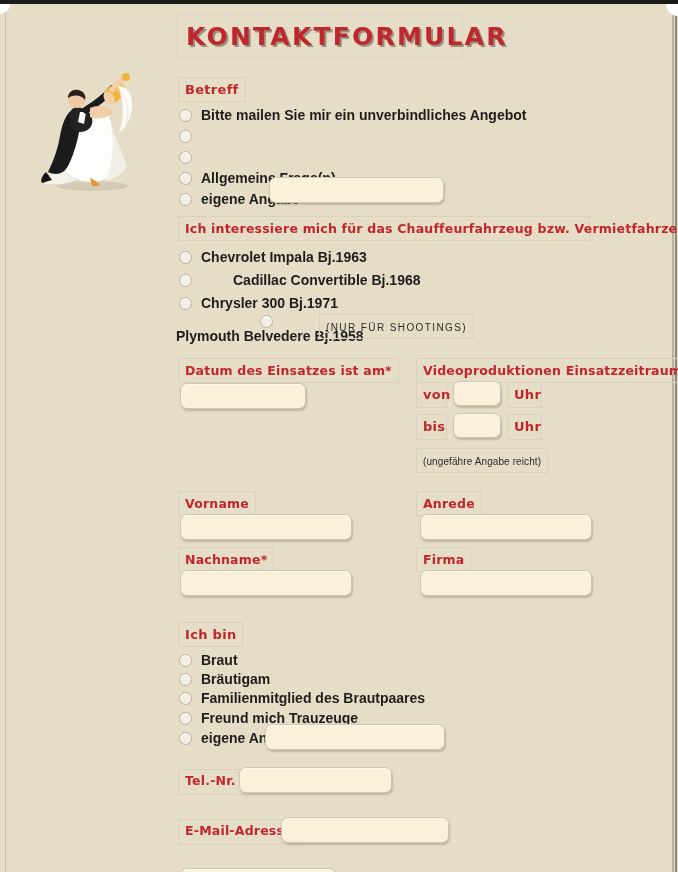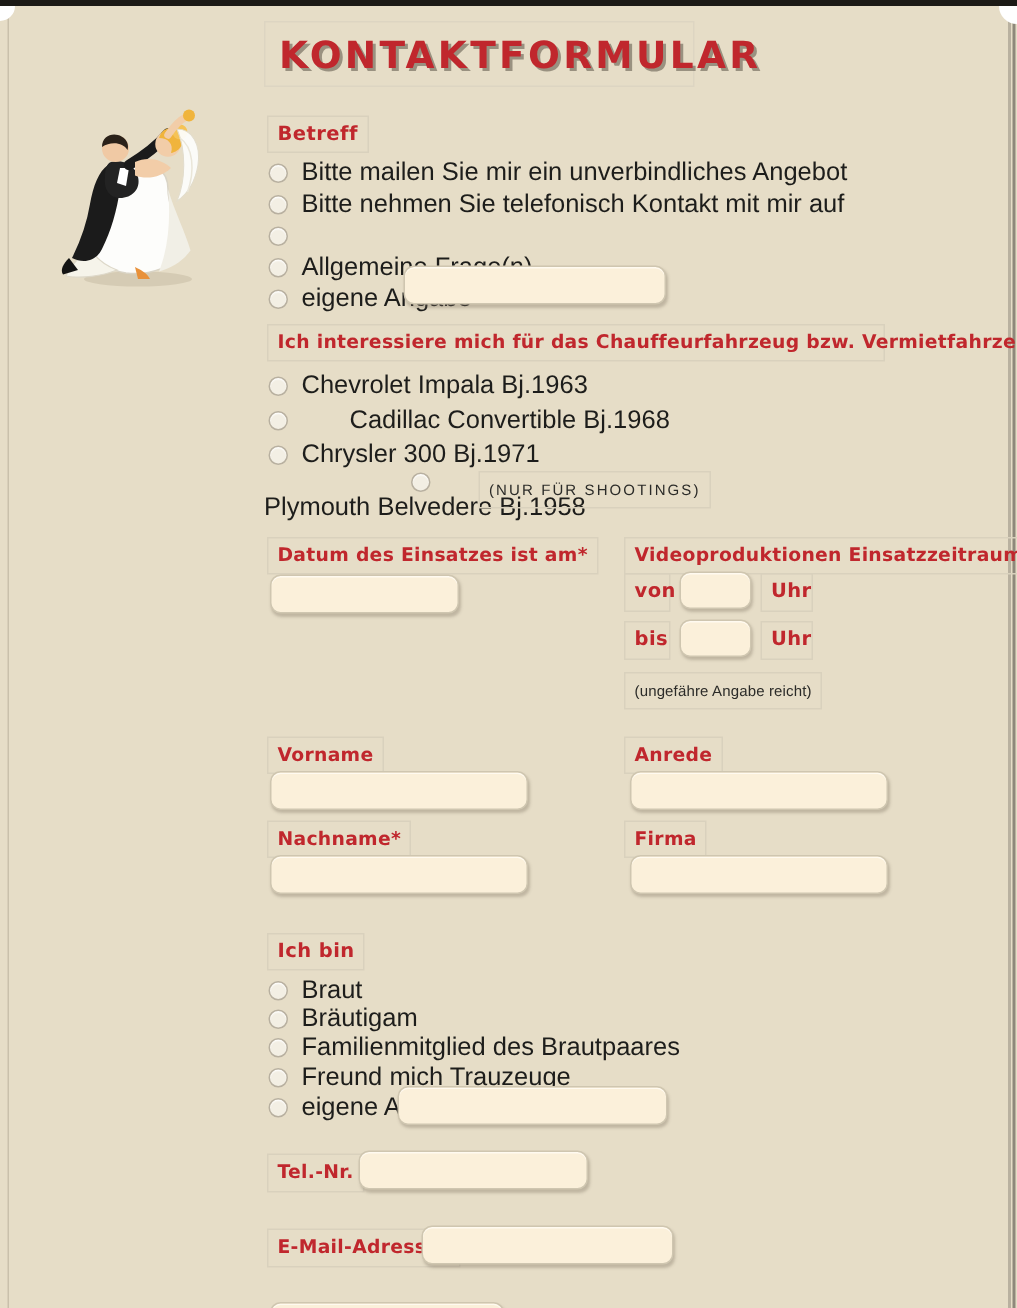--- a/index.html
+++ b/index.html
@@ -149,23 +149,24 @@
     border-radius: 50%;
     border: 1px solid #b8b0a0;
     background: #f3efe4;
     box-shadow: inset 0 1px 1px rgba(255,255,255,0.9);
     flex: 0 0 auto;
     margin-right: 9px;
     margin-left: 3px;
   }
   .opt-text {
     font-family: "Liberation Sans", sans-serif;
-    font-size: 17px;
+    font-size: 14px;
     color: #1d1d1b;
     white-space: nowrap;
+    font-weight: bold;
   }
 
   .fld {
     background: #fbf0da;
     border: 1px solid #cfc6b0;
     border-radius: 7px;
     box-sizing: border-box;
     box-shadow: 1px 2px 2px rgba(120,110,92,0.35), inset 0 1px 0 #fffaf0;
     height: 24px;
   }
@@ -245,21 +246,20 @@
     <div class="abs chip" style="left:2px; top:73px;">
       <span class="sec-label">Betreff</span>
     </div>
 
     <div class="abs opt-row" style="left:0px; top:100px;">
       <span class="radio"></span>
       <span class="opt-text">Bitte mailen Sie mir ein unverbindliches Angebot</span>
     </div>
     <div class="abs opt-row" style="left:0px; top:121px;">
       <span class="radio"></span>
-      <span class="opt-text">Bitte nehmen Sie telefonisch Kontakt mit mir auf</span>
     </div>
     <div class="abs opt-row" style="left:0px; top:142px;">
       <span class="radio"></span>
     </div>
     <div class="abs opt-row" style="left:0px; top:163px;">
       <span class="radio"></span>
       <span class="opt-text">Allgemeine Frage(n)</span>
     </div>
     <div class="abs opt-row" style="left:0px; top:184px;">
       <span class="radio"></span>

